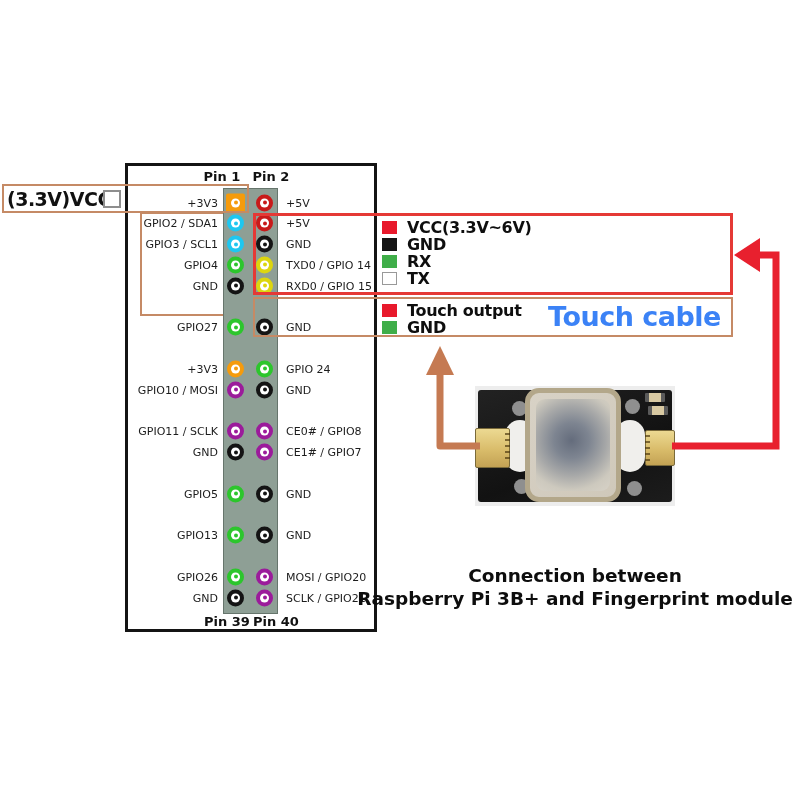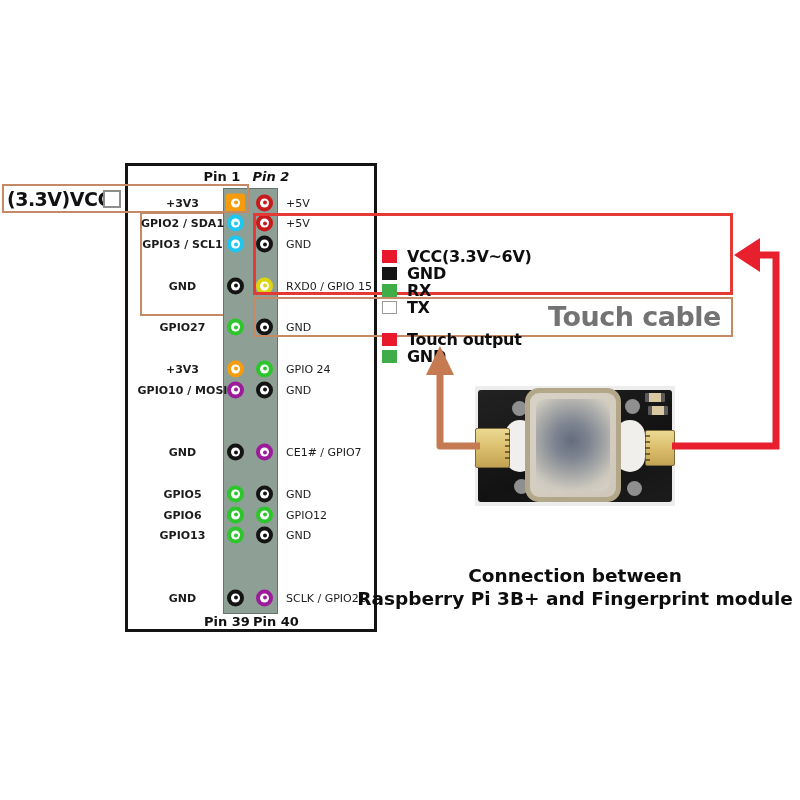--- a/index.html
+++ b/index.html
@@ -14,21 +14,21 @@
   .ghdr{position:absolute;left:223px;top:188px;width:55px;height:426px;
         background:#8e9f95;border:1px solid #66756c;box-sizing:border-box;z-index:2;}
 
   .pinhdr-lbl{position:absolute;font-weight:bold;font-size:13px;color:#111;
               width:64px;text-align:center;z-index:3;}
 
   
   #pin-rows{position:absolute;left:127px;top:192px;width:246px;height:416px;z-index:3;}
   .prow{position:absolute;width:246px;height:21px;}
   .lbl{position:absolute;top:50%;transform:translateY(-50%);font-size:11px;color:#1c1c1c;white-space:nowrap;}
-  .lbl.l{left:10px;width:91px;text-align:center;font-weight:bold;}
+  .lbl.l{left:0;width:91px;text-align:right;}
   .lbl.r{left:159px;text-align:left;}
   .pin{position:absolute;top:50%;transform:translateY(-50%);width:17px;height:17px;
        border-radius:50%;display:flex;align-items:center;justify-content:center;}
   .pin.sq{width:19px;height:19px;border-radius:2px;}
   .pin.p1{left:100px;}
   .pin.p1.sq{left:99px;}
   .pin.p2{left:129px;}
   .hole{width:9px;height:9px;border-radius:50%;background:#fff;display:flex;align-items:center;justify-content:center;}
   .dot{width:4px;height:4px;border-radius:50%;}
 
@@ -39,31 +39,31 @@
   #vcc-box .vcc-sq{position:absolute;left:99px;top:4px;width:14px;height:14px;
                    background:#fff;border:2px solid #8e8e8e;}
   #left-callout{left:140px;top:212px;width:110px;height:104px;z-index:1;}
   #touch-box{left:253px;top:297px;width:480px;height:40px;z-index:5;}
 
   
   #uart-box{position:absolute;left:253px;top:213px;width:480px;height:82px;
             border:3px solid #e53935;box-sizing:border-box;z-index:5;}
 
   
-  .legend{position:absolute;z-index:6;margin-top:29px;}
+  .legend{position:absolute;z-index:6;}
   #uart-items{left:382px;top:219px;}
   #touch-items{left:382px;top:302px;}
   .litem{display:flex;align-items:center;height:17px;}
   .swatch{width:15px;height:13px;margin-right:10px;flex:0 0 auto;box-sizing:border-box;}
   .litem .ltxt{font-weight:bold;font-size:16px;color:#0e0e0e;white-space:nowrap;letter-spacing:-0.3px;}
 
   .cable-title{position:absolute;width:205px;text-align:center;font-weight:bold;
                font-size:27px;letter-spacing:-0.5px;z-index:6;}
   #uart-title{left:532px;top:237px;color:#e8192c;}
-  #touch-title{left:532px;top:301px;color:#737373;}
+  #touch-title{left:532px;top:301px;color:#3b82f6;}
 
   
   #arrows{position:absolute;left:0;top:0;z-index:7;pointer-events:none;}
 
   
   #module{position:absolute;left:475px;top:386px;width:200px;height:120px;
           background:#ededed;z-index:2;}
   .pcb{position:absolute;left:3px;top:4px;width:194px;height:112px;background:#171717;
        border-radius:3px;background:linear-gradient(160deg,#222 0%,#121212 60%,#1c1c1c 100%);}
   .oval{position:absolute;width:30px;height:52px;border-radius:15px;background:#f0efec;top:34px;}
@@ -92,21 +92,21 @@
 </style>
 </head>
 <body>
 
 <div id="stage">
 
   <div class="frame"></div>
   <div class="ghdr"></div>
 
   <span class="pinhdr-lbl" style="left:190px;top:169px;">Pin 1</span>
-  <span class="pinhdr-lbl" style="left:239px;top:169px;font-style:italic;">Pin 2</span>
+  <span class="pinhdr-lbl" style="left:239px;top:169px;">Pin 2</span>
   <span class="pinhdr-lbl" style="left:195px;top:614px;">Pin 39</span>
   <span class="pinhdr-lbl" style="left:244px;top:614px;">Pin 40</span>
 
   <div id="pin-rows">
       <div class="prow" style="top:0.0px">
      <span class="lbl l">+3V3</span>
      <span class="pin p1 sq" style="background:#f59b0c">
      <span class="hole">
        <span class="dot" style="background:#f59b0c"></span>
      </span>
@@ -139,20 +139,34 @@
        <span class="dot" style="background:#1ec7f0"></span>
      </span>
         </span>
      <span class="pin p2 " style="background:#141414">
      <span class="hole">
        <span class="dot" style="background:#141414"></span>
      </span>
         </span>
      <span class="lbl r">GND</span>
    </div>
+      <div class="prow" style="top:62.4px">
+     <span class="lbl l">GPIO4</span>
+     <span class="pin p1 " style="background:#2cc62c">
+     <span class="hole">
+       <span class="dot" style="background:#2cc62c"></span>
+     </span>
+        </span>
+     <span class="pin p2 " style="background:#ddd60e">
+     <span class="hole">
+       <span class="dot" style="background:#ddd60e"></span>
+     </span>
+        </span>
+     <span class="lbl r">TXD0 / GPIO 14</span>
+   </div>
       <div class="prow" style="top:83.2px">
      <span class="lbl l">GND</span>
      <span class="pin p1 " style="background:#141414">
      <span class="hole">
        <span class="dot" style="background:#141414"></span>
      </span>
         </span>
      <span class="pin p2 " style="background:#ddd60e">
      <span class="hole">
        <span class="dot" style="background:#ddd60e"></span>
@@ -195,20 +209,34 @@
        <span class="dot" style="background:#9b1b9b"></span>
      </span>
         </span>
      <span class="pin p2 " style="background:#141414">
      <span class="hole">
        <span class="dot" style="background:#141414"></span>
      </span>
         </span>
      <span class="lbl r">GND</span>
    </div>
+      <div class="prow" style="top:228.8px">
+     <span class="lbl l">GPIO11 / SCLK</span>
+     <span class="pin p1 " style="background:#9b1b9b">
+     <span class="hole">
+       <span class="dot" style="background:#9b1b9b"></span>
+     </span>
+        </span>
+     <span class="pin p2 " style="background:#9b1b9b">
+     <span class="hole">
+       <span class="dot" style="background:#9b1b9b"></span>
+     </span>
+        </span>
+     <span class="lbl r">CE0# / GPIO8</span>
+   </div>
       <div class="prow" style="top:249.6px">
      <span class="lbl l">GND</span>
      <span class="pin p1 " style="background:#141414">
      <span class="hole">
        <span class="dot" style="background:#141414"></span>
      </span>
         </span>
      <span class="pin p2 " style="background:#9b1b9b">
      <span class="hole">
        <span class="dot" style="background:#9b1b9b"></span>
@@ -223,47 +251,47 @@
        <span class="dot" style="background:#2cc62c"></span>
      </span>
         </span>
      <span class="pin p2 " style="background:#141414">
      <span class="hole">
        <span class="dot" style="background:#141414"></span>
      </span>
         </span>
      <span class="lbl r">GND</span>
    </div>
-      <div class="prow" style="top:312.0px">
-     <span class="lbl l">GPIO6</span>
-     <span class="pin p1 " style="background:#2cc62c">
-     <span class="hole">
-       <span class="dot" style="background:#2cc62c"></span>
-     </span>
-        </span>
-     <span class="pin p2 " style="background:#2cc62c">
-     <span class="hole">
-       <span class="dot" style="background:#2cc62c"></span>
-     </span>
-        </span>
-     <span class="lbl r">GPIO12</span>
-   </div>
       <div class="prow" style="top:332.8px">
      <span class="lbl l">GPIO13</span>
      <span class="pin p1 " style="background:#2cc62c">
      <span class="hole">
        <span class="dot" style="background:#2cc62c"></span>
      </span>
         </span>
      <span class="pin p2 " style="background:#141414">
      <span class="hole">
        <span class="dot" style="background:#141414"></span>
      </span>
         </span>
      <span class="lbl r">GND</span>
+   </div>
+      <div class="prow" style="top:374.4px">
+     <span class="lbl l">GPIO26</span>
+     <span class="pin p1 " style="background:#2cc62c">
+     <span class="hole">
+       <span class="dot" style="background:#2cc62c"></span>
+     </span>
+        </span>
+     <span class="pin p2 " style="background:#9b1b9b">
+     <span class="hole">
+       <span class="dot" style="background:#9b1b9b"></span>
+     </span>
+        </span>
+     <span class="lbl r">MOSI / GPIO20</span>
    </div>
       <div class="prow" style="top:395.2px">
      <span class="lbl l">GND</span>
      <span class="pin p1 " style="background:#141414">
      <span class="hole">
        <span class="dot" style="background:#141414"></span>
      </span>
         </span>
      <span class="pin p2 " style="background:#9b1b9b">
      <span class="hole">

